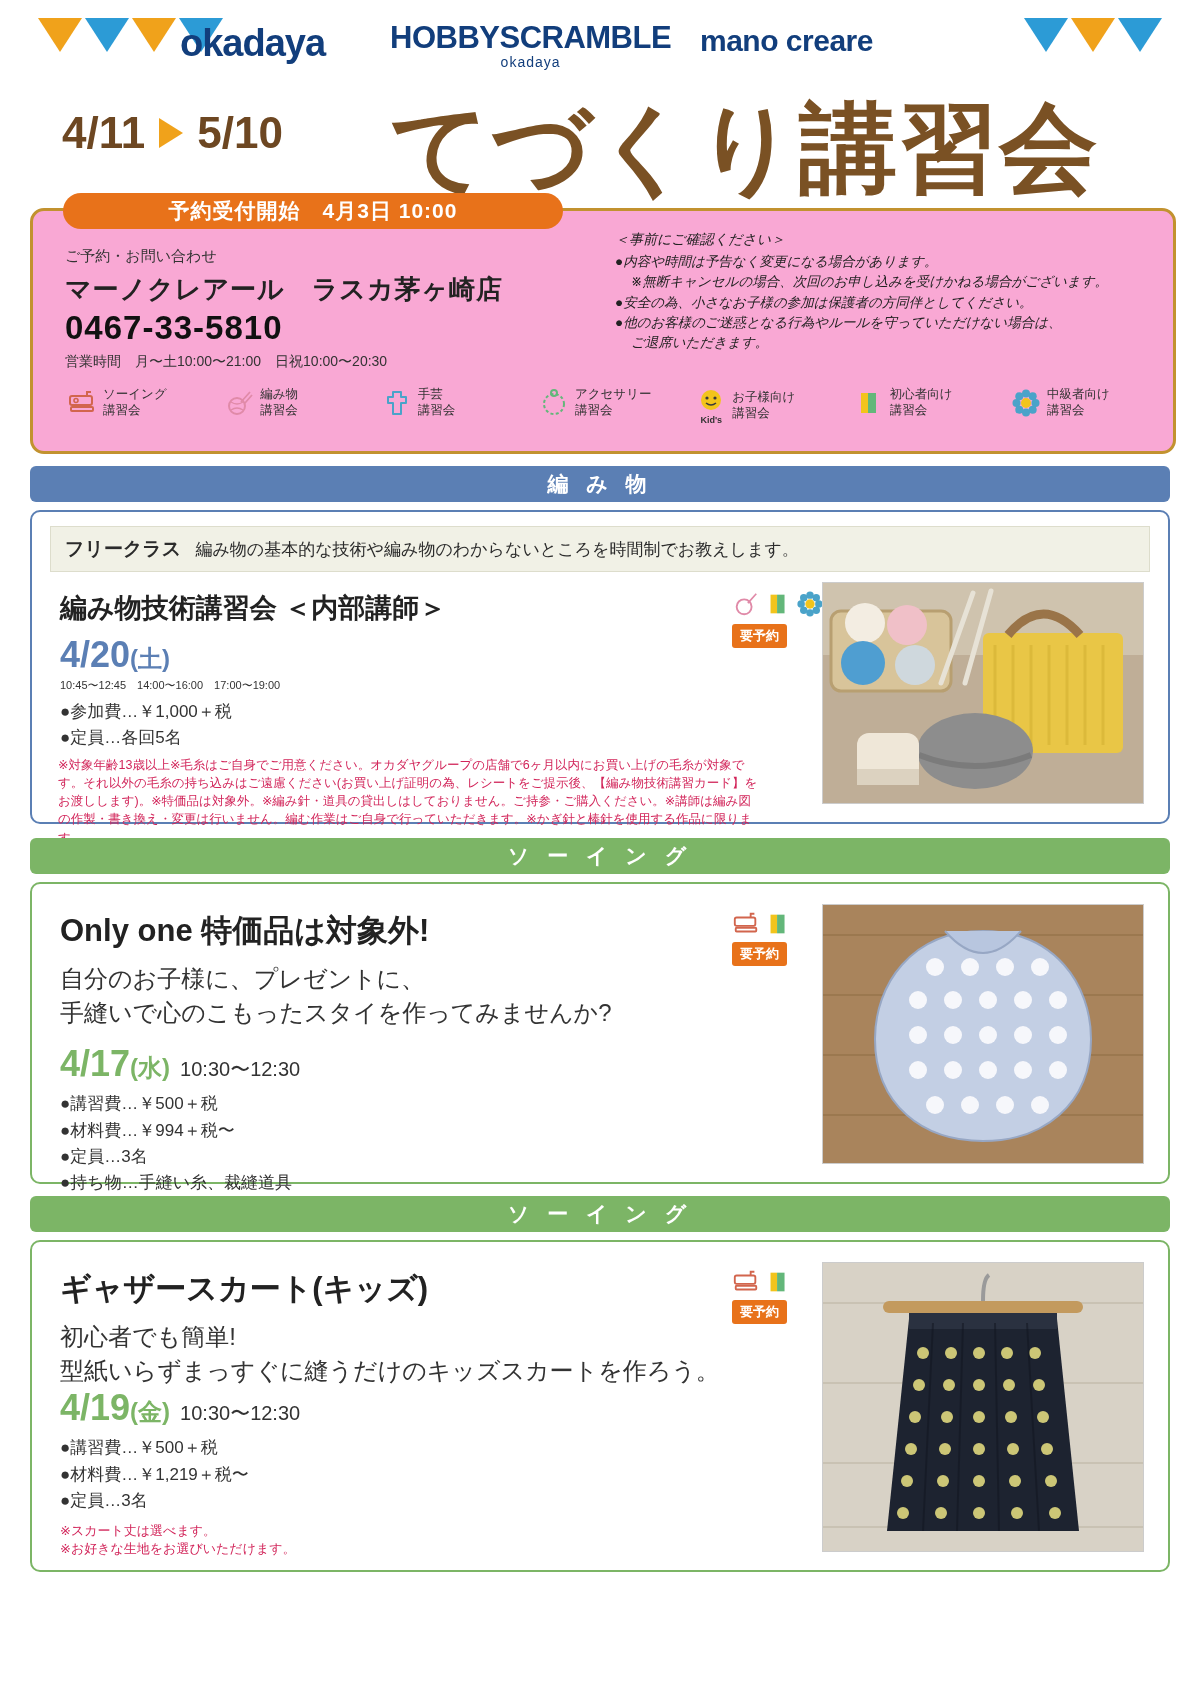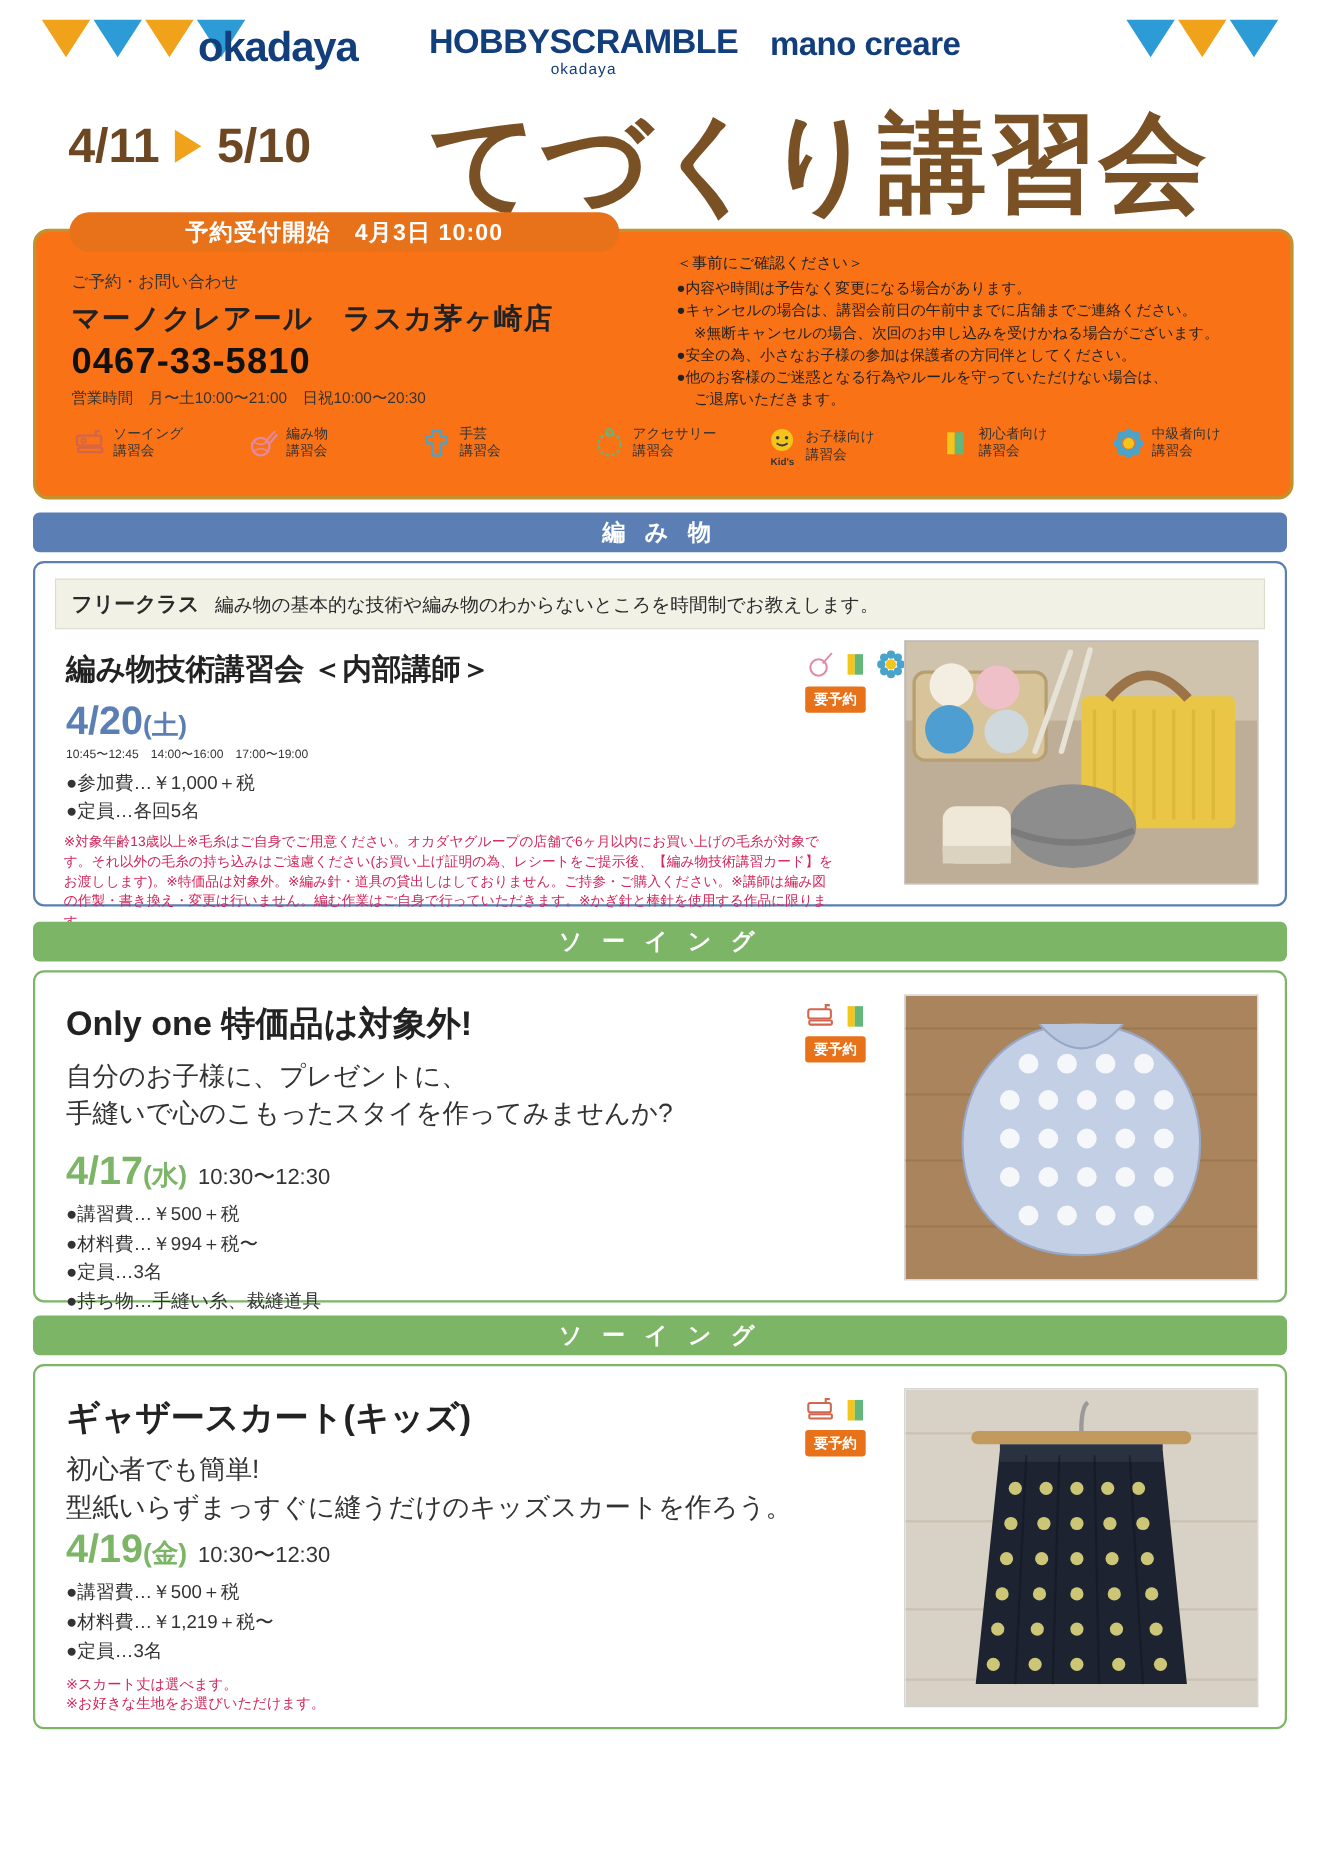--- a/index.html
+++ b/index.html
@@ -44,38 +44,38 @@
   .tri{width:0;height:0;border-top:15px solid transparent;border-bottom:15px solid transparent;border-left:24px solid #f0a21b;}
   .big-title{
     position:absolute;left:390px;top:-6px;
     font-size:98px;font-weight:bold;color:#7a5124;letter-spacing:2px;
     font-family:"DejaVu Sans","Liberation Sans",sans-serif;
   }
 
   
   .info-box{
     position:absolute;left:30px;top:208px;width:1140px;height:240px;
-    border:3px solid #c2922f;border-radius:14px;background:#f97316;
+    border:3px solid #c2922f;border-radius:14px;background:#f9a8d4;
   }
   .reserve-pill{
     position:absolute;left:30px;top:-18px;width:500px;height:36px;
     background:#e8721a;border-radius:18px;color:#fff;
     font-size:21px;font-weight:bold;display:flex;align-items:center;justify-content:center;
     letter-spacing:1px;
   }
   .contact{
     position:absolute;left:32px;top:36px;
   }
   .contact .c1{font-size:15px;color:#333;}
   .contact .c2{font-size:26px;font-weight:bold;color:#222;margin-top:6px;letter-spacing:1px;}
   .contact .c3{font-size:33px;font-weight:bold;color:#111;margin-top:2px;letter-spacing:1px;}
   .contact .c4{font-size:14px;color:#333;margin-top:6px;}
   .notes{
     position:absolute;left:582px;top:18px;width:540px;
-    font-size:13.5px;line-height:1.5;color:#222;
+    font-size:13.5px;line-height:1.5;color:#222;font-style:italic;
   }
   .notes .nh{font-size:14px;margin-bottom:2px;}
   .notes .sub{padding-left:16px;}
 
   
   .legend{
     position:absolute;left:34px;top:176px;width:1080px;
     display:flex;justify-content:space-between;align-items:flex-start;
   }
   .legend-item{display:flex;align-items:center;gap:6px;width:136px;}
@@ -158,21 +158,20 @@
   <div class="contact">
     <div class="c1">ご予約・お問い合わせ</div>
     <div class="c2">マーノクレアール　ラスカ茅ヶ崎店</div>
     <div class="c3">0467-33-5810</div>
     <div class="c4">営業時間　月〜土10:00〜21:00　日祝10:00〜20:30</div>
   </div>
 
   <div class="notes">
     <div class="nh">＜事前にご確認ください＞</div>
     <div>●内容や時間は予告なく変更になる場合があります。</div>
-    <div>●キャンセルの場合は、講習会前日の午前中までに店舗までご連絡ください。</div>
     <div class="sub">※無断キャンセルの場合、次回のお申し込みを受けかねる場合がございます。</div>
     <div>●安全の為、小さなお子様の参加は保護者の方同伴としてください。</div>
     <div>●他のお客様のご迷惑となる行為やルールを守っていただけない場合は、</div>
     <div class="sub">ご退席いただきます。</div>
   </div>
 
   <div class="legend">
 
     <div class="legend-item">
       <svg class="ic" viewBox="0 0 30 30">

